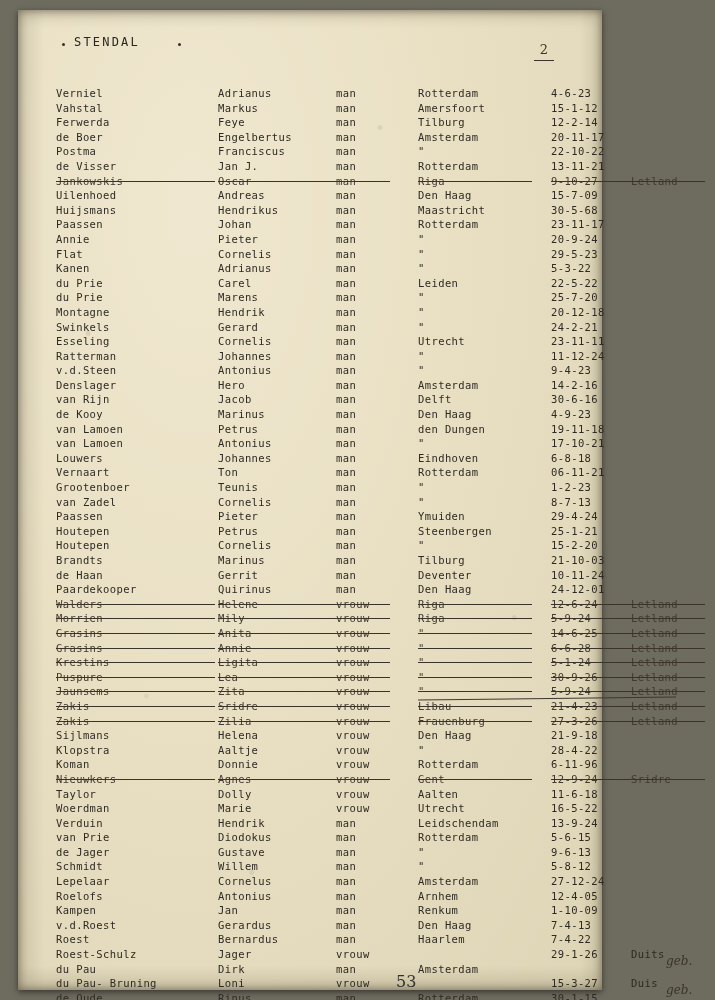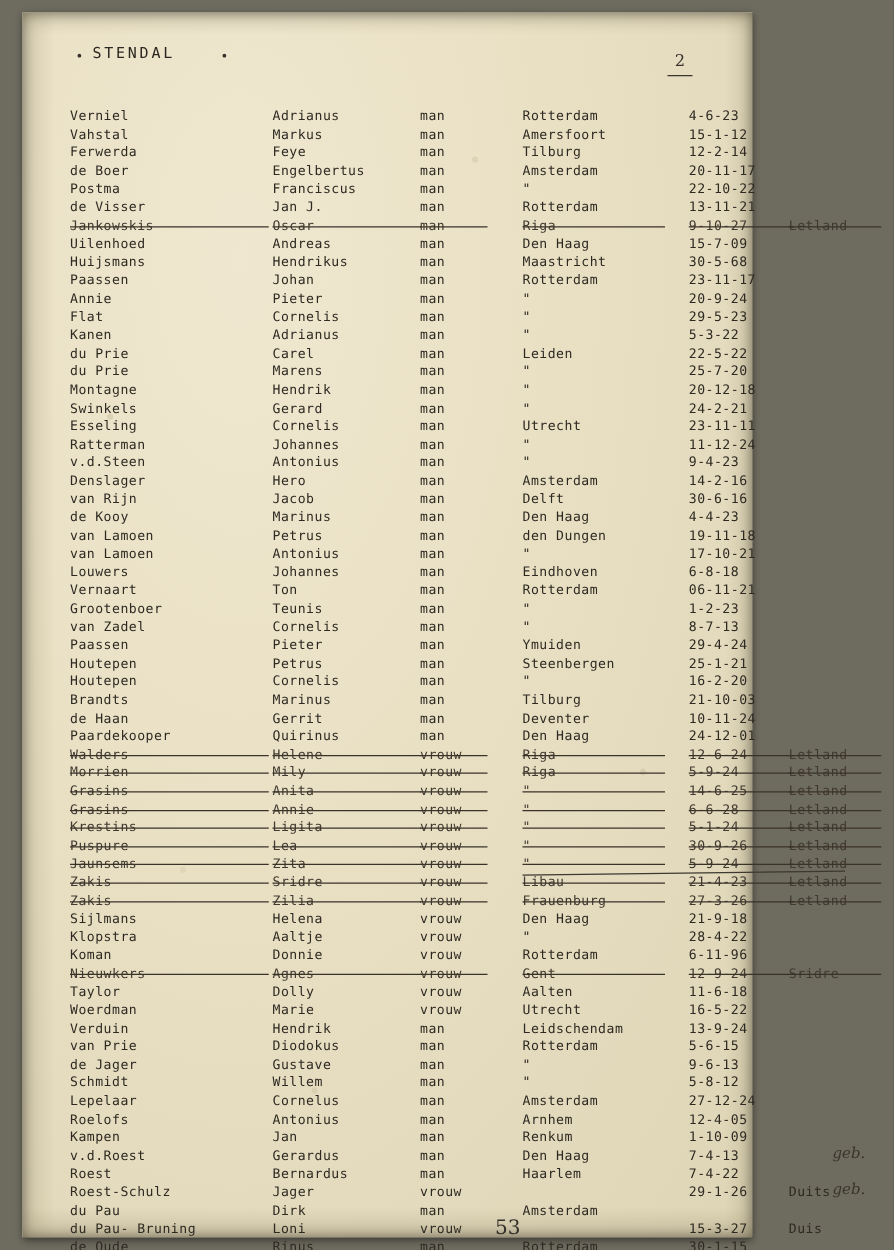--- a/index.html
+++ b/index.html
@@ -151,20 +151,21 @@
     transform: rotate(-0.7deg);
   }
 
   
   .hand {
     position: absolute;
     font-family: "DejaVu Serif", serif;
     font-style: italic;
     color: #3a342b;
     font-size: 12px;
+    margin-top: 39px;
   }
   #hand-geb-1 { left: 648px; top: 905px; }
   #hand-geb-2 { left: 648px; top: 934px; }
   #hand-53 {
     position: absolute;
     left: 378px;
     top: 962px;
     font-family: "DejaVu Serif", serif;
     font-size: 16px;
     color: #33302a;
@@ -359,21 +360,21 @@
           <div class="c typed c-sex">man</div>
           <div class="c typed c-place">Delft</div>
           <div class="c typed c-date">30-6-16</div>
           <div class="c typed c-extra"></div>
         </div>
         <div class="row">
           <div class="c typed c-surname">de Kooy</div>
           <div class="c typed c-given">Marinus</div>
           <div class="c typed c-sex">man</div>
           <div class="c typed c-place">Den Haag</div>
-          <div class="c typed c-date">4-4-23</div>
+          <div class="c typed c-date">4-9-23</div>
           <div class="c typed c-extra"></div>
         </div>
         <div class="row">
           <div class="c typed c-surname">van Lamoen</div>
           <div class="c typed c-given">Petrus</div>
           <div class="c typed c-sex">man</div>
           <div class="c typed c-place">den Dungen</div>
           <div class="c typed c-date">19-11-18</div>
           <div class="c typed c-extra"></div>
         </div>
@@ -431,21 +432,21 @@
           <div class="c typed c-sex">man</div>
           <div class="c typed c-place">Steenbergen</div>
           <div class="c typed c-date">25-1-21</div>
           <div class="c typed c-extra"></div>
         </div>
         <div class="row">
           <div class="c typed c-surname">Houtepen</div>
           <div class="c typed c-given">Cornelis</div>
           <div class="c typed c-sex">man</div>
           <div class="c typed c-place">"</div>
-          <div class="c typed c-date">16-2-20</div>
+          <div class="c typed c-date">15-2-20</div>
           <div class="c typed c-extra"></div>
         </div>
         <div class="row">
           <div class="c typed c-surname">Brandts</div>
           <div class="c typed c-given">Marinus</div>
           <div class="c typed c-sex">man</div>
           <div class="c typed c-place">Tilburg</div>
           <div class="c typed c-date">21-10-03</div>
           <div class="c typed c-extra"></div>
         </div>

